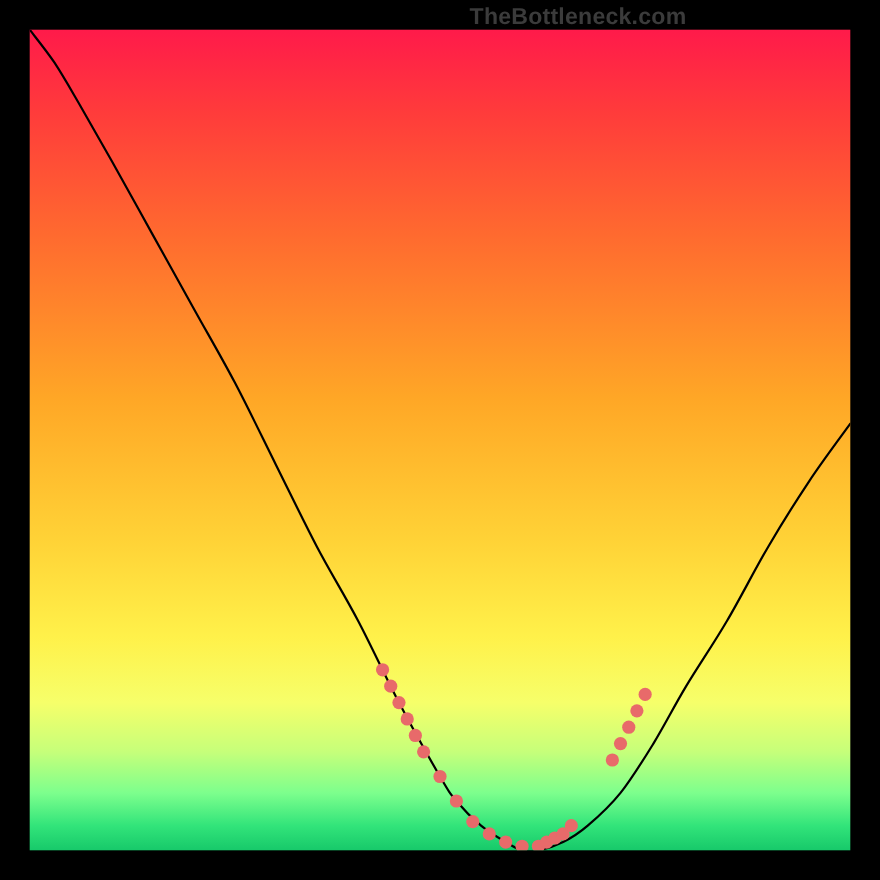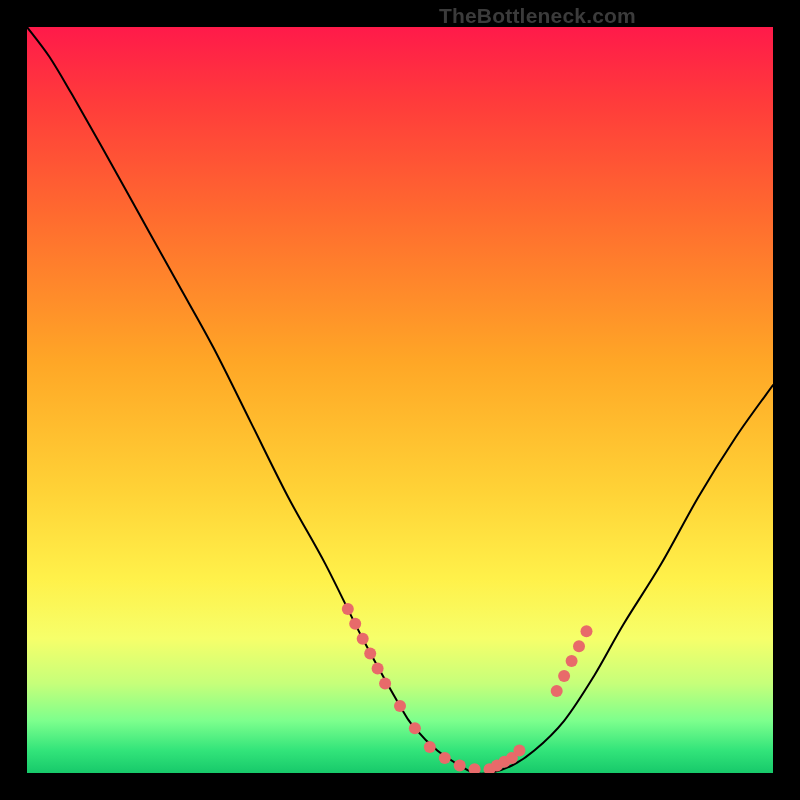--- a/index.html
+++ b/index.html
@@ -11,21 +11,20 @@
     overflow: hidden;
     font-family: Arial, Helvetica, sans-serif;
   }
   .frame {
     position: absolute;
     left: 0;
     top: 0;
     width: 634px;
     height: 800px;
     background: #000;
-    padding-left: 12px;
   }
   .plot {
     position: absolute;
     left: 27px;
     top: 27px;
     width: 746px;
     height: 746px;
     background: linear-gradient(to bottom,
       #ff1a4a 0%,
       #ff3b3b 10%,

